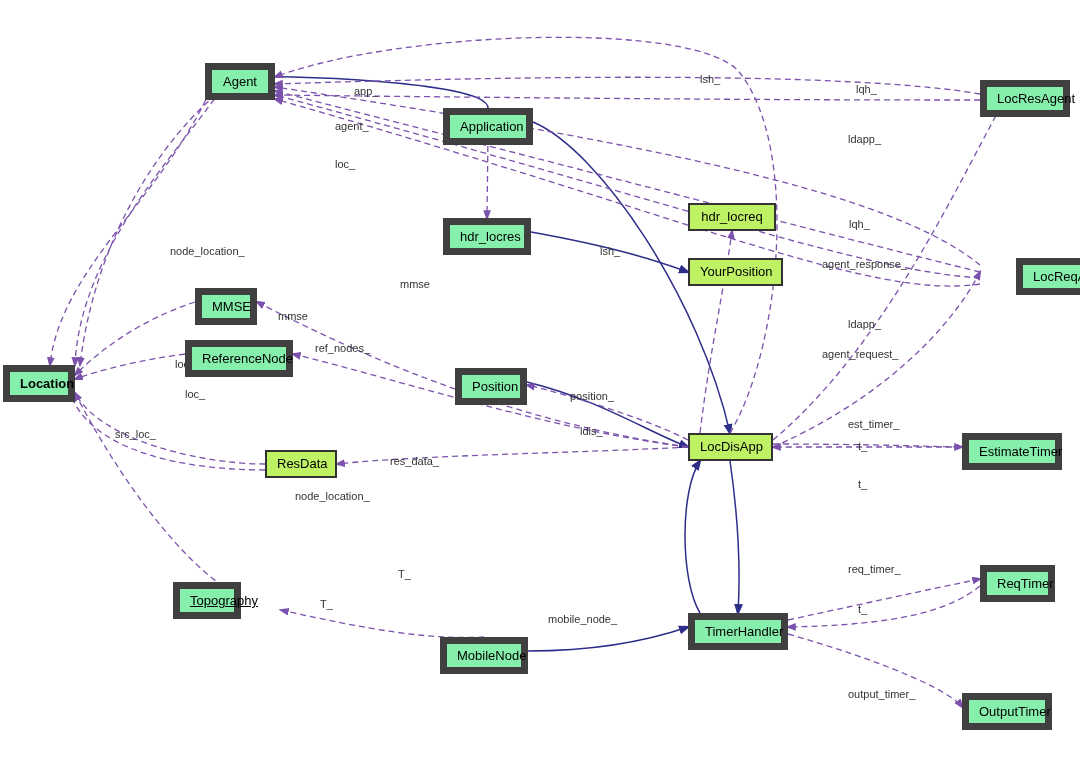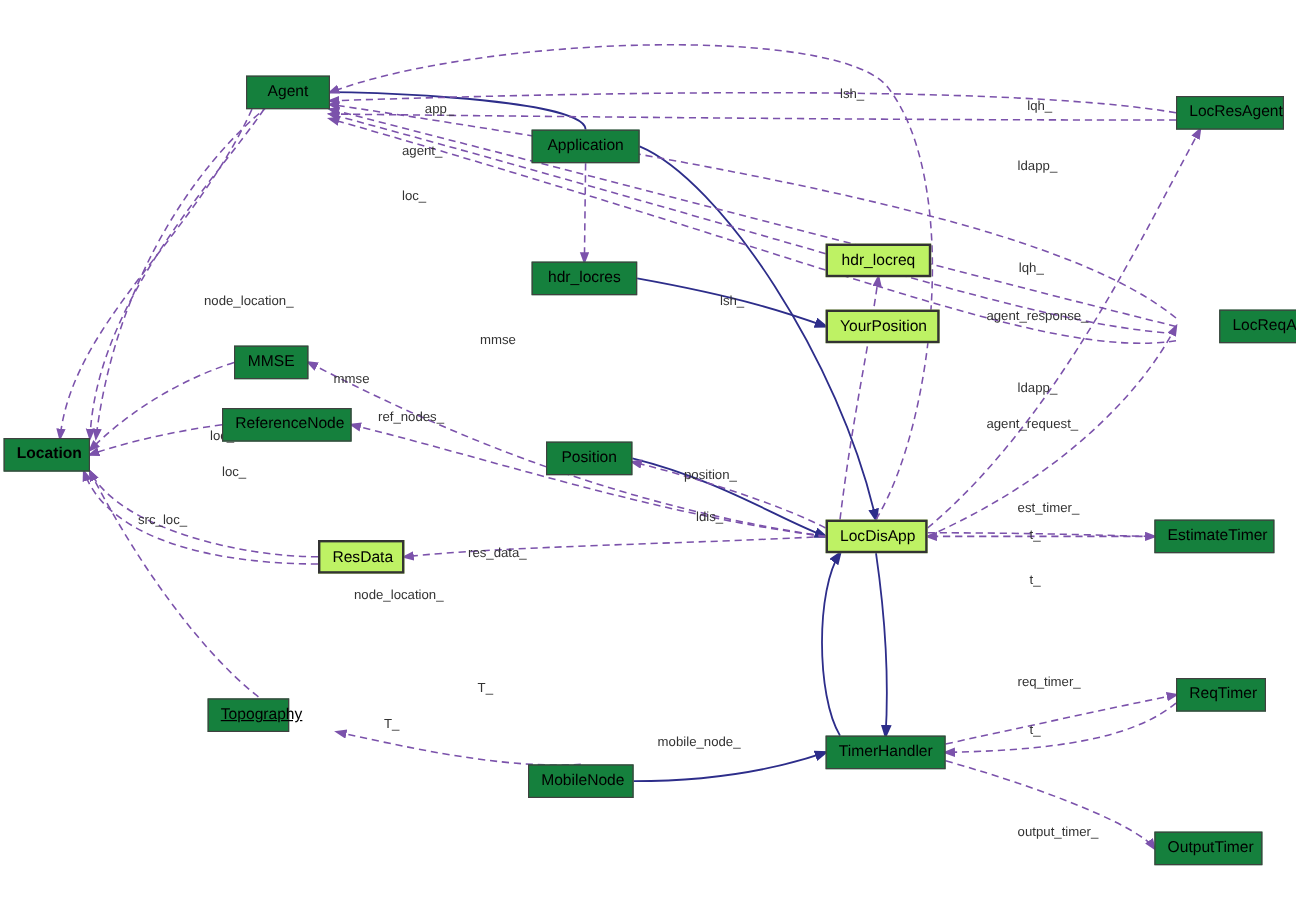--- a/index.html
+++ b/index.html
@@ -19,22 +19,22 @@
     }
     svg#arrows {
       position: absolute;
       top: 0; left: 0;
       width: 1080px;
       height: 761px;
       pointer-events: none;
     }
     .node {
       position: absolute;
-      border: 1px solid #404040;
-      background: #15803d;
+      border: 7px solid #404040;
+      background: #86efac;
       padding: 4px 10px;
       text-align: center;
       font-size: 13px;
       white-space: nowrap;
       z-index: 10;
     }
     .node.highlight {
       background: #bef264;
       border: 2px solid #333;
     }

